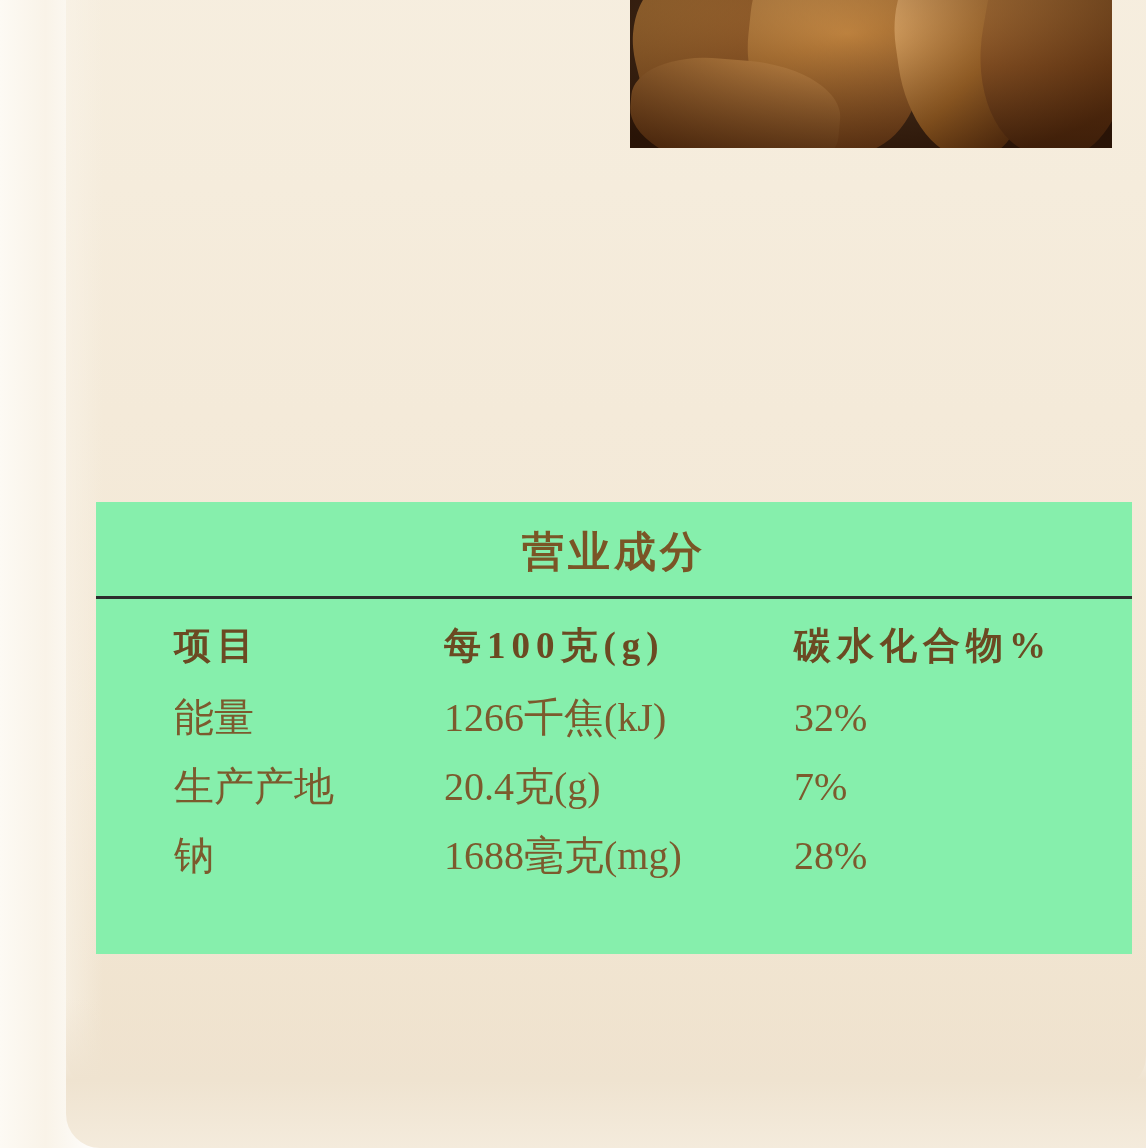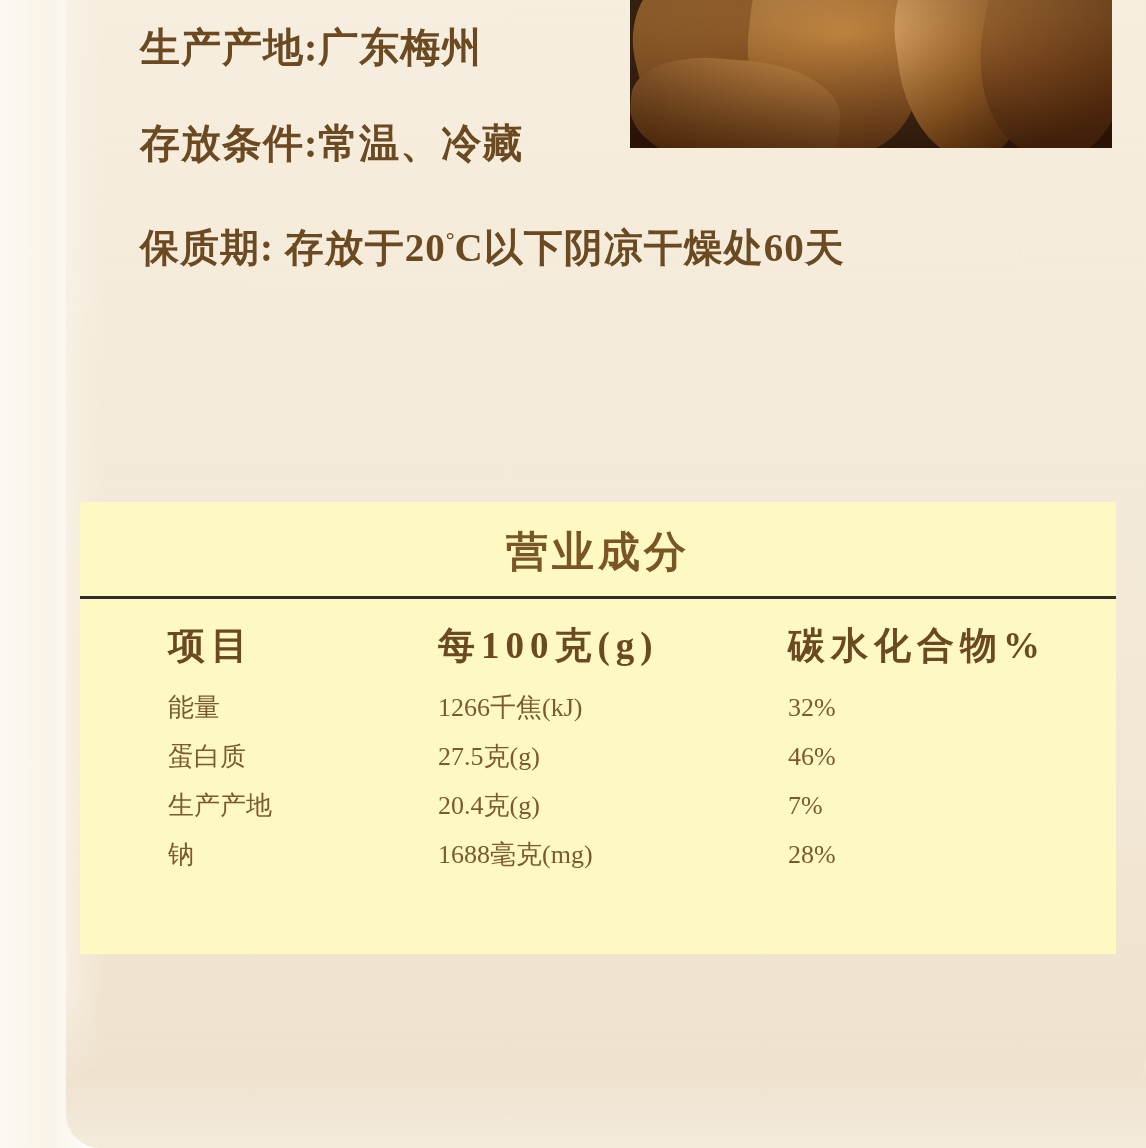--- a/index.html
+++ b/index.html
@@ -90,51 +90,50 @@
   .m5 { left: 352px; top: -14px; width: 150px; height: 230px; background: linear-gradient(170deg,#d79a4e,#8d4d19 60%,#4f270c); transform: rotate(10deg); }
   .m6 { left: 0px;   top: 120px; width: 210px; height: 110px; background: linear-gradient(180deg,#b97936,#6d3a13); transform: rotate(5deg); }
   .photo-shade {
     position: absolute; inset: 0;
     background: radial-gradient(ellipse at 45% 45%, rgba(255,220,160,0.18), rgba(40,18,5,0.55) 85%);
   }
 
   
   .nutrition {
     position: absolute;
-    left: 80px;
+    left: 96px;
     top: 502px;
     width: 1036px;
     height: 452px;
-    background: #fef9c3;
+    background: #86efac;
     box-sizing: border-box;
     padding: 0;
   }
   .nutrition-title {
     text-align: center;
     color: #7a5526;
     font-weight: bold;
     font-size: 42px;
     letter-spacing: 4px;
     padding-top: 22px;
   }
   .rule {
     height: 3px;
     background: #2d2d2d;
     margin: 16px 0 0 0;
   }
   table.nut {
     width: 100%;
     border-collapse: collapse;
     margin-top: 6px;
-    margin-left: 10px;
   }
   table.nut th, table.nut td {
     text-align: left;
     color: #6b4a22;
-    font-size: 26px;
+    font-size: 40px;
     padding: 7px 0 7px 0;
     white-space: nowrap;
   }
   table.nut th {
     font-weight: bold;
     font-size: 37px;
     letter-spacing: 6px;
     padding-top: 16px;
     padding-bottom: 12px;
     color: #6b4a22;
@@ -155,51 +154,39 @@
 
   <div class="photo">
     <div class="meat m1"></div>
     <div class="meat m3"></div>
     <div class="meat m4"></div>
     <div class="meat m5"></div>
     <div class="meat m6"></div>
     <div class="photo-shade"></div>
   </div>
 
-  <div class="info-block">
-    <div class="info-line">生产产地:广东梅州</div>
-    <div class="info-line">存放条件:常温、冷藏</div>
-    <div class="info-line shelf">
-      <span>保质期: 存放于20</span><span class="sup-deg">°</span><span>C以下阴凉干燥处60天</span>
-    </div>
-  </div>
 
   <div class="nutrition">
     <div class="nutrition-title">营业成分</div>
     <div class="rule"></div>
     <table class="nut">
       <thead>
         <tr>
           <th class="col-item">项目</th>
           <th class="col-amount">每100克(g)</th>
           <th class="col-nrv">碳水化合物%</th>
         </tr>
       </thead>
       <tbody>
         <tr>
           <td class="col-item">能量</td>
           <td class="col-amount">1266千焦(kJ)</td>
           <td class="col-nrv">32%</td>
         </tr>
         <tr>
-          <td class="col-item">蛋白质</td>
-          <td class="col-amount">27.5克(g)</td>
-          <td class="col-nrv">46%</td>
-        </tr>
-        <tr>
           <td class="col-item">生产产地</td>
           <td class="col-amount">20.4克(g)</td>
           <td class="col-nrv">7%</td>
         </tr>
         <tr>
           <td class="col-item">钠</td>
           <td class="col-amount">1688毫克(mg)</td>
           <td class="col-nrv">28%</td>
         </tr>
       </tbody>

